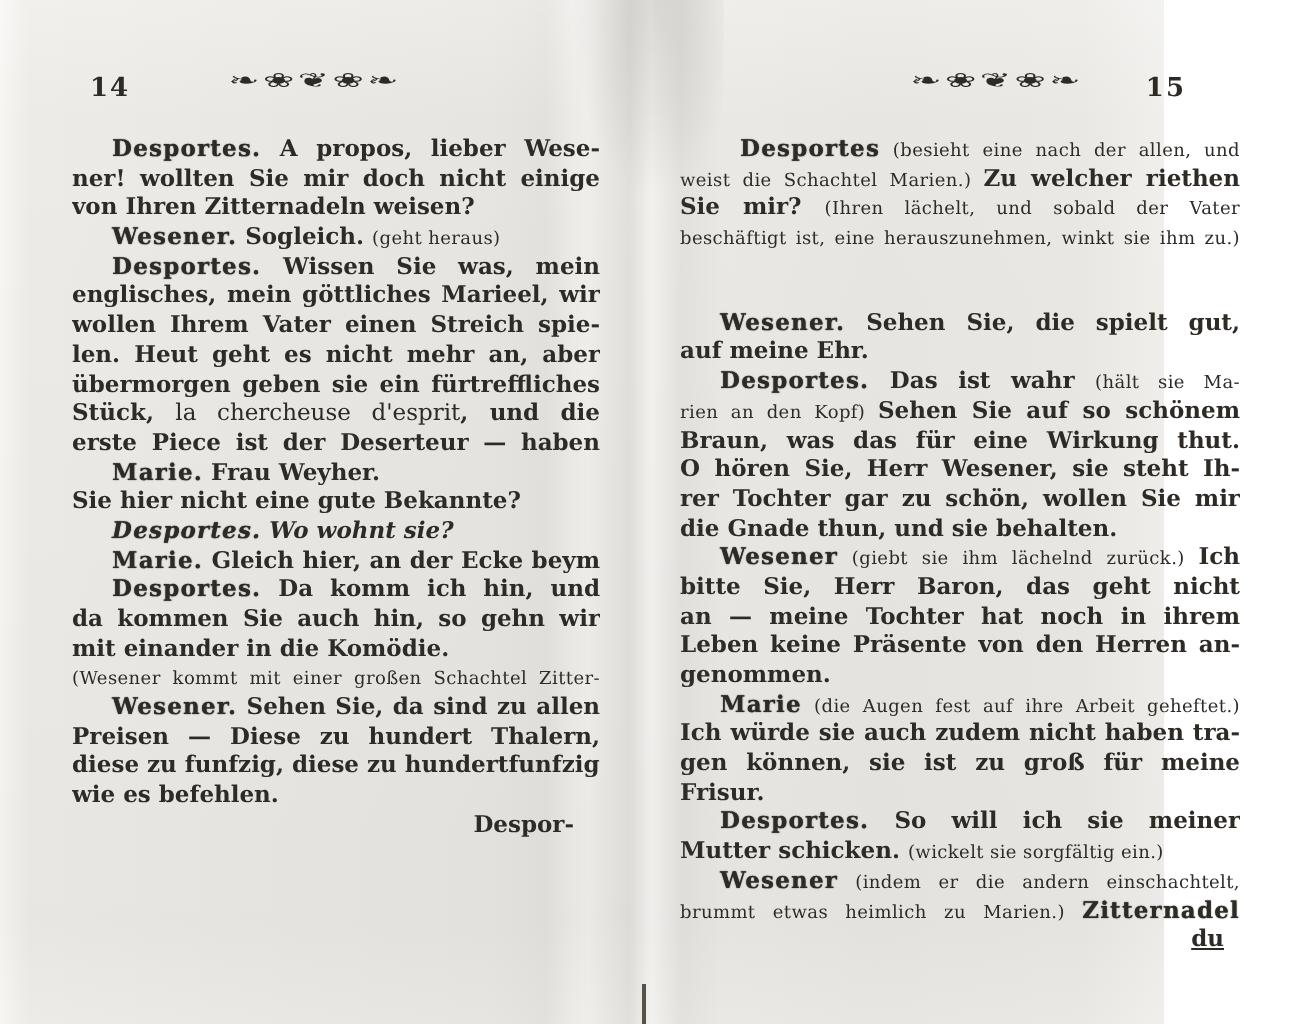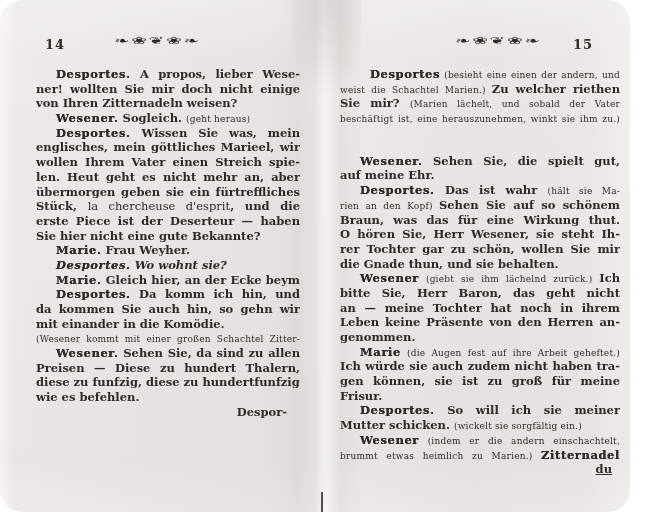--- a/index.html
+++ b/index.html
@@ -1,31 +1,30 @@
 <!DOCTYPE html>
 <html><head>
 <meta charset="utf-8">
 <style>
   html, body { margin: 0; padding: 0; }
   body {
     width: 649px; height: 512px; overflow: hidden;
     font-family: "DejaVu Serif", "Liberation Serif", serif;
   }
   #scan {
-    position: relative; width: 630px; height: 512px;
+    position: relative; width: 582px; height: 512px;
     color: #2e2b26;
     background:
       linear-gradient(180deg, rgba(255,255,255,0.25) 0%, rgba(0,0,0,0) 12%, rgba(0,0,0,0.02) 90%, rgba(0,0,0,0) 100%),
       linear-gradient(90deg,
         #f7f6f3 0%, #ecebe7 2.5%,
         #e9e8e4 20%, #e6e5e1 42%,
         #e2e1dd 47%, #f2f1ee 50.5%,
         #ebeae6 54%, #e7e6e2 75%,
         #e9e8e4 93%, #f0efec 100%);
-    border-radius: 22px;
   }
   .gutter-shade {
     position: absolute; left: 286px; top: 0; width: 76px; height: 100%;
     background:
       radial-gradient(ellipse 60px 140px at 55% 0%, rgba(80,74,66,0.16), rgba(0,0,0,0) 70%),
       linear-gradient(90deg, rgba(0,0,0,0) 0%, rgba(90,84,76,0.07) 38%, rgba(255,255,255,0.35) 52%, rgba(90,84,76,0.05) 72%, rgba(0,0,0,0) 100%);
     pointer-events: none;
   }
   .gutter-line {
     position: absolute; left: 321px; top: 492px; width: 1.5px; height: 20px;
@@ -82,43 +81,43 @@
         <div class="line"><span class="seg-b">ner! wollten Sie mir doch nicht einige</span></div>
         <div class="line nj"><span class="seg-b">von Ihren Zitternadeln weisen?</span></div>
         <div class="line nj" style="padding-left: 20px;"><span class="seg-sp">Wesener.</span><span class="seg-b"> Sogleich. </span><span class="seg-st">(geht heraus)</span></div>
         <div class="line" style="padding-left: 20px;"><span class="seg-sp">Desportes.</span><span class="seg-b"> Wissen Sie was, mein</span></div>
         <div class="line"><span class="seg-b">englisches, mein göttliches Marieel, wir</span></div>
         <div class="line"><span class="seg-b">wollen Ihrem Vater einen Streich spie-</span></div>
         <div class="line"><span class="seg-b">len. Heut geht es nicht mehr an, aber</span></div>
         <div class="line"><span class="seg-b">übermorgen geben sie ein fürtreffliches</span></div>
         <div class="line"><span class="seg-b">Stück, </span><span class="seg-ant">la chercheuse d'esprit</span><span class="seg-b">, und die</span></div>
         <div class="line"><span class="seg-b">erste Piece ist der Deserteur — haben</span></div>
+        <div class="line nj" style="padding-left: 20px;"><span class="seg-sp">Marie.</span><span class="seg-b"> Frau Weyher.</span></div>
         <div class="line nj"><span class="seg-b">Sie hier nicht eine gute Bekannte?</span></div>
-        <div class="line nj" style="padding-left: 20px;"><span class="seg-sp">Marie.</span><span class="seg-b"> Frau Weyher.</span></div>
         <div class="line nj" style="padding-left: 20px; font-style: italic;"><span class="seg-sp">Desportes.</span><span class="seg-b"> Wo wohnt sie?</span></div>
         <div class="line" style="padding-left: 20px;"><span class="seg-sp">Marie.</span><span class="seg-b"> Gleich hier, an der Ecke beym</span></div>
         <div class="line" style="padding-left: 20px;"><span class="seg-sp">Desportes.</span><span class="seg-b"> Da komm ich hin, und</span></div>
         <div class="line"><span class="seg-b">da kommen Sie auch hin, so gehn wir</span></div>
         <div class="line nj"><span class="seg-b">mit einander in die Komödie.</span></div>
         <div class="line"><span class="seg-st">(Wesener kommt mit einer großen Schachtel Zitter-</span></div>
         <div class="line" style="padding-left: 20px;"><span class="seg-sp">Wesener.</span><span class="seg-b"> Sehen Sie, da sind zu allen</span></div>
         <div class="line"><span class="seg-b">Preisen — Diese zu hundert Thalern,</span></div>
         <div class="line"><span class="seg-b">diese zu funfzig, diese zu hundertfunfzig,</span></div>
         <div class="line nj"><span class="seg-b">wie es befehlen.</span></div>
         <div class="catchword">Despor-</div>
       </div>
   </div>
 
   <div class="page" id="page-right">
     <div class="ornament"><span>❧❀❦❀❧</span></div>
     <div class="page-number">15</div>
     <div class="textblock">
-        <div class="line" style="padding-left: 30px;"><span class="seg-sp">Desportes</span><span class="seg-st"> (besieht eine einen der andern, und</span></div>
+        <div class="line" style="padding-left: 30px;"><span class="seg-sp">Desportes</span><span class="seg-st"> (besieht eine nach der allen, und</span></div>
         <div class="line"><span class="seg-st">weist die Schachtel Marien.) </span><span class="seg-b">Zu welcher riethen</span></div>
-        <div class="line"><span class="seg-b">Sie mir? </span><span class="seg-st">(Marien lächelt, und sobald der Vater</span></div>
+        <div class="line"><span class="seg-b">Sie mir? </span><span class="seg-st">(Ihren lächelt, und sobald der Vater</span></div>
         <div class="line"><span class="seg-st">beschäftigt ist, eine herauszunehmen, winkt sie ihm zu.)</span></div>
         <div class="line" style="padding-left: 20px; margin-top: 28px;"><span class="seg-sp">Wesener.</span><span class="seg-b"> Sehen Sie, die spielt gut,</span></div>
         <div class="line nj"><span class="seg-b">auf meine Ehr.</span></div>
         <div class="line" style="padding-left: 20px;"><span class="seg-sp">Desportes.</span><span class="seg-b"> Das ist wahr </span><span class="seg-st">(hält sie Ma-</span></div>
         <div class="line"><span class="seg-st">rien an den Kopf) </span><span class="seg-b">Sehen Sie auf so schönem</span></div>
         <div class="line"><span class="seg-b">Braun, was das für eine Wirkung thut.</span></div>
         <div class="line"><span class="seg-b">O hören Sie, Herr Wesener, sie steht Ih-</span></div>
         <div class="line"><span class="seg-b">rer Tochter gar zu schön, wollen Sie mir</span></div>
         <div class="line nj"><span class="seg-b">die Gnade thun, und sie behalten.</span></div>
         <div class="line" style="padding-left: 20px;"><span class="seg-sp">Wesener</span><span class="seg-st"> (giebt sie ihm lächelnd zurück.) </span><span class="seg-b">Ich</span></div>

